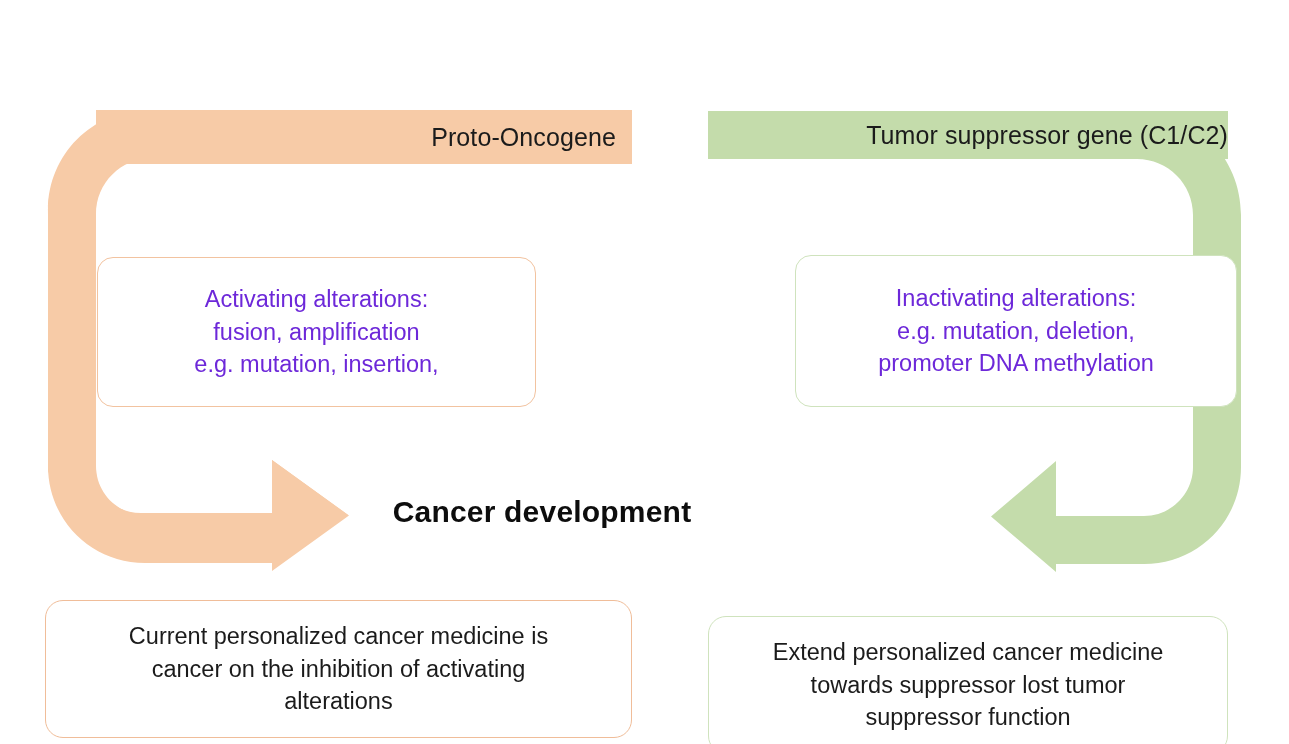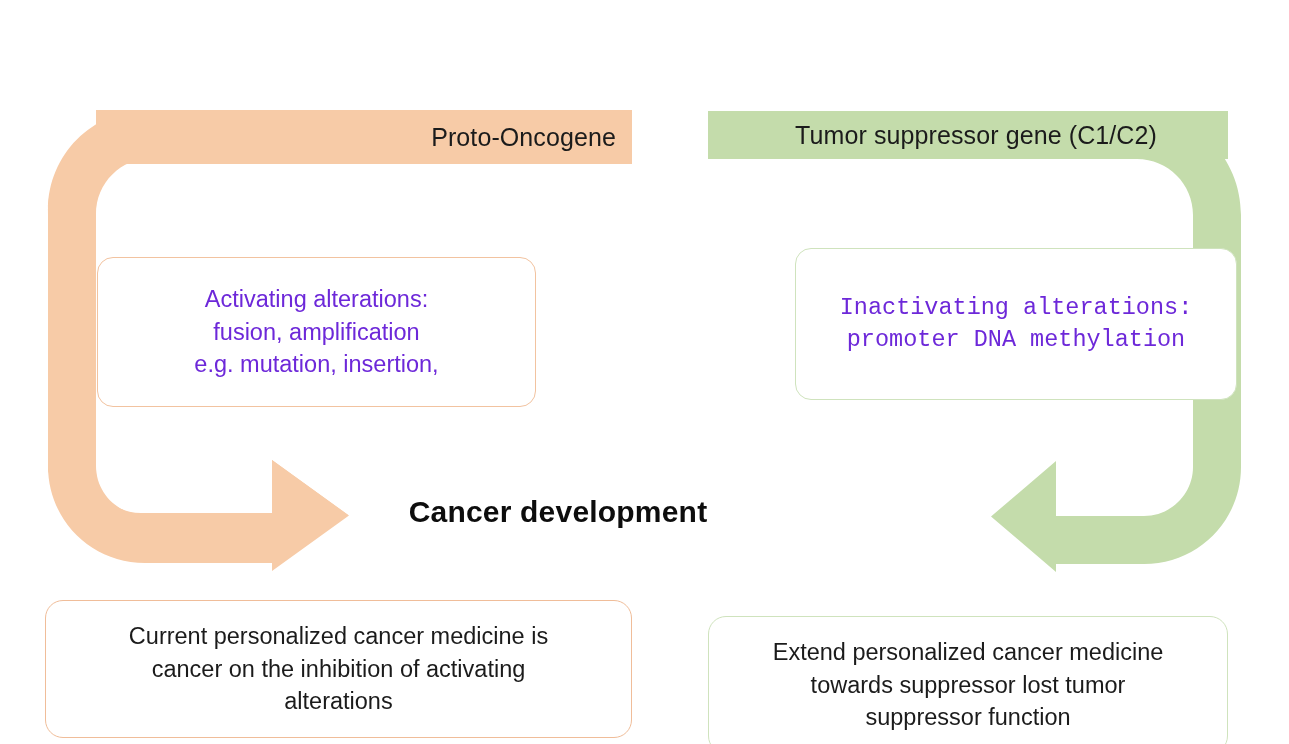--- a/index.html
+++ b/index.html
@@ -47,21 +47,21 @@
     justify-content: flex-end;
     padding-right: 16px;
     box-sizing: border-box;
   }
   #tumor-suppressor-bar {
     left: 708px;
     top: 111px;
     width: 520px;
     height: 48px;
     background: #c4dcab;
-    justify-content: center;
+    justify-content: flex-end;
     padding-left: 16px;
     box-sizing: border-box;
   }
 
   
   .alt-box {
     position: absolute;
     box-sizing: border-box;
     background: #ffffff;
     border-radius: 16px;
@@ -76,39 +76,37 @@
   }
   #activating-box {
     left: 97px;
     top: 257px;
     width: 439px;
     height: 150px;
     border: 1.6px solid #f2c3a0;
   }
   #inactivating-box {
     left: 795px;
-    top: 248px;
+    top: 255px;
     width: 442px;
     height: 152px;
     border: 1.6px solid #cfe3bd;
-    font-family: Liberation Mono, monospace;
   }
 
   
   #cancer-development {
     position: absolute;
     left: 0;
     top: 495px;
     width: 1084px;
     text-align: center;
     font-size: 30px;
     font-weight: bold;
     color: #0d0d0d;
     letter-spacing: 0.2px;
-    margin-left: 16px;
   }
 
   
   .outcome-box {
     position: absolute;
     box-sizing: border-box;
     background: #ffffff;
     border-radius: 18px;
     display: flex;
     align-items: center;
@@ -203,20 +201,21 @@
   </div>
 
   <div id="activating-box" class="alt-box">
     <span>Activating alterations:</span>
     <span>fusion, amplification</span>
     <span>e.g. mutation, insertion,</span>
   </div>
 
   <div id="inactivating-box" class="alt-box">
     <span>Inactivating alterations:</span>
+    <span>e.g. mutation, deletion,</span>
     <span>promoter DNA methylation</span>
   </div>
 
   <div id="cancer-development">Cancer development</div>
 
   <div id="current-medicine-box" class="outcome-box">
     <div>
       <span class="outcome-text">Current personalized cancer medicine is</span>
       <span class="outcome-text">cancer on the inhibition of activating</span>
       <span class="outcome-text">alterations</span>

